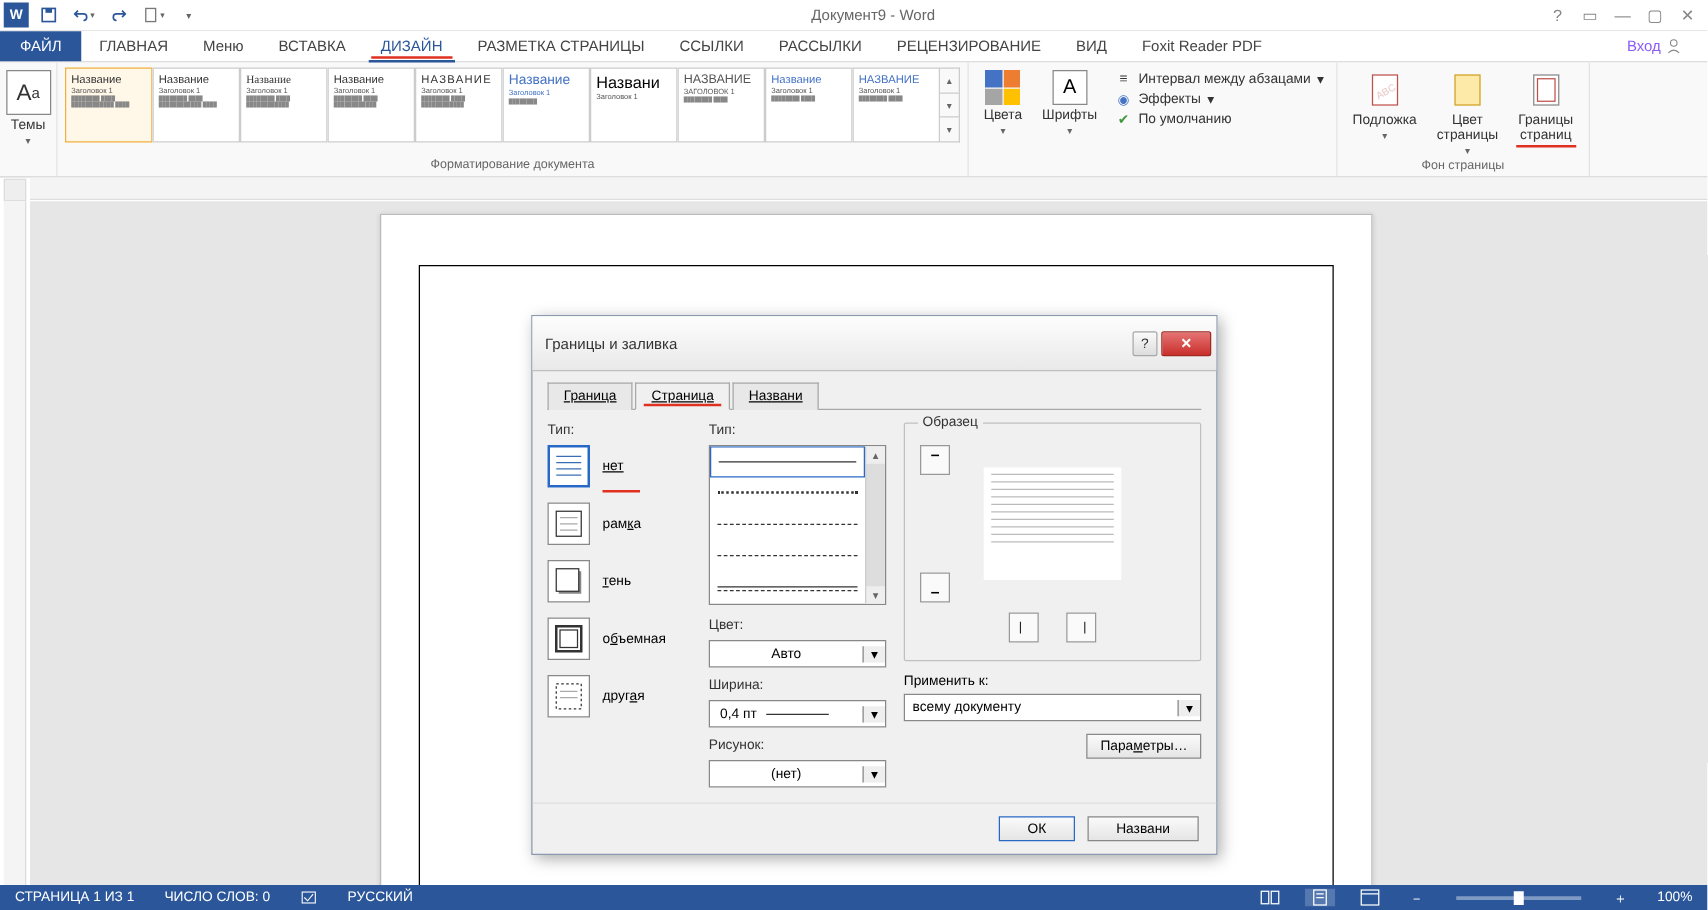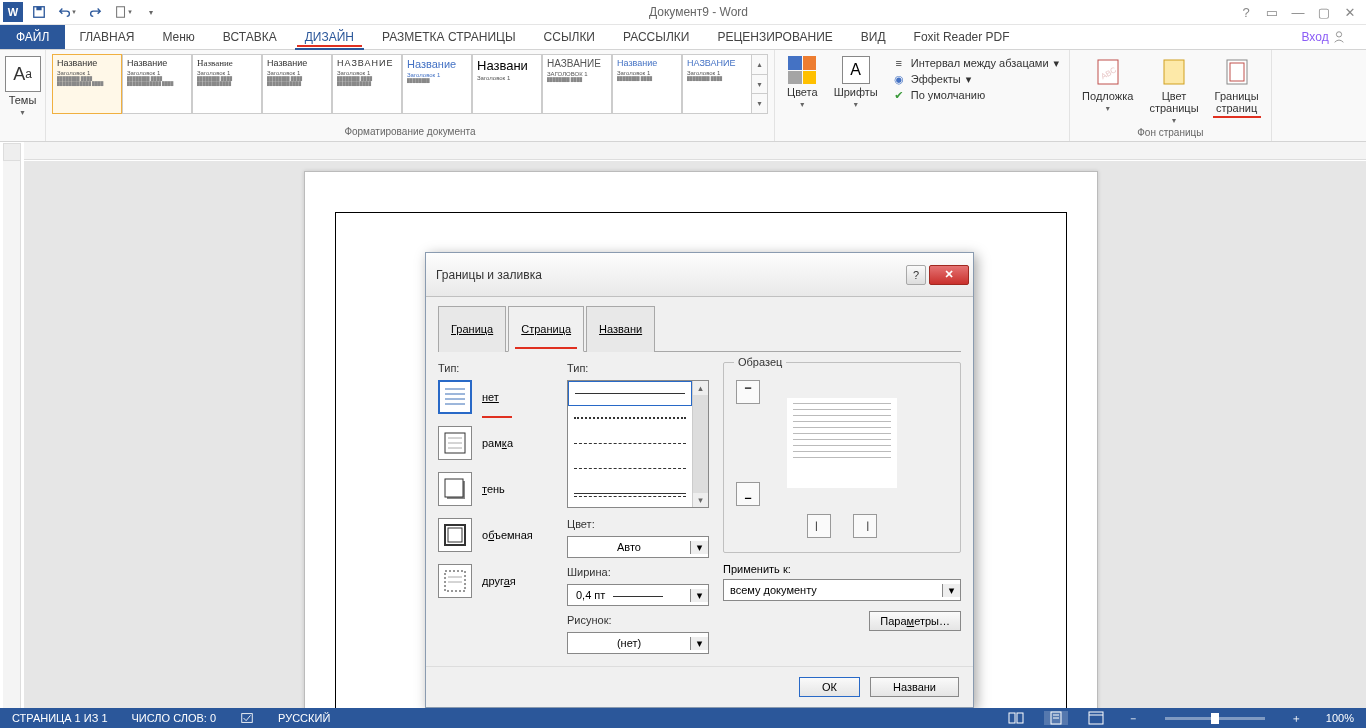--- a/index.html
+++ b/index.html
@@ -75,21 +75,21 @@
 
 
 .dialog { position: absolute; left: 425px; top: 252px; width: 549px; background: #f0f0f0; border: 1px solid #8a9bb0; box-shadow: 3px 3px 12px rgba(0,0,0,.35); }
 .dlg-title { height: 44px; background: linear-gradient(#fdfdfd,#e9e9e9); border-bottom: 1px solid #c0c0c0; display: flex; align-items: center; padding: 0 4px 0 10px; font-size: 12px; color: #333; }
 .dlg-title-txt { flex: 1; }
 .dlg-tbtn { height: 20px; padding: 0 6px; border: 1px solid #a8a8a8; background: linear-gradient(#fafafa,#ddd); margin-left: 3px; border-radius: 2px; cursor: pointer; font-size: 11px; display: flex; align-items: center; justify-content: center; }
 .dlg-tbtn.close { background: linear-gradient(#e57373,#c9302c); color: #fff; border-color: #a02820; width: 40px; font-weight: bold; }
 
 .dlg-body { padding: 8px 12px 12px; }
 .dlg-tabs { display: flex; border-bottom: 1px solid #a8a8a8; gap: 0; }
-.dlg-tab { padding: 16px 12px; border: 1px solid #a8a8a8; border-bottom: none; background: #e8e8e8; font-size: 11px; cursor: pointer; position: relative; top: 1px; margin-right: 2px; text-align: right; }
+.dlg-tab { padding: 4px 12px; border: 1px solid #a8a8a8; border-bottom: none; background: #e8e8e8; font-size: 11px; cursor: pointer; position: relative; top: 1px; margin-right: 2px; text-align: right; }
 .dlg-tab .ul { text-decoration: underline; }
 .dlg-tab.active { background: #f0f0f0; border-bottom: 1px solid #f0f0f0; }
 .dlg-tab.active .redline { position: absolute; left: 6px; right: 6px; bottom: 2px; height: 2px; background: #e03020; }
 
 .dlg-cols { display: flex; gap: 14px; margin-top: 10px; }
 .col1 { width: 115px; }
 .col2 { width: 142px; }
 .col3 { flex: 1; }
 .sec-label { font-size: 11px; color: #333; margin-bottom: 6px; }
 

